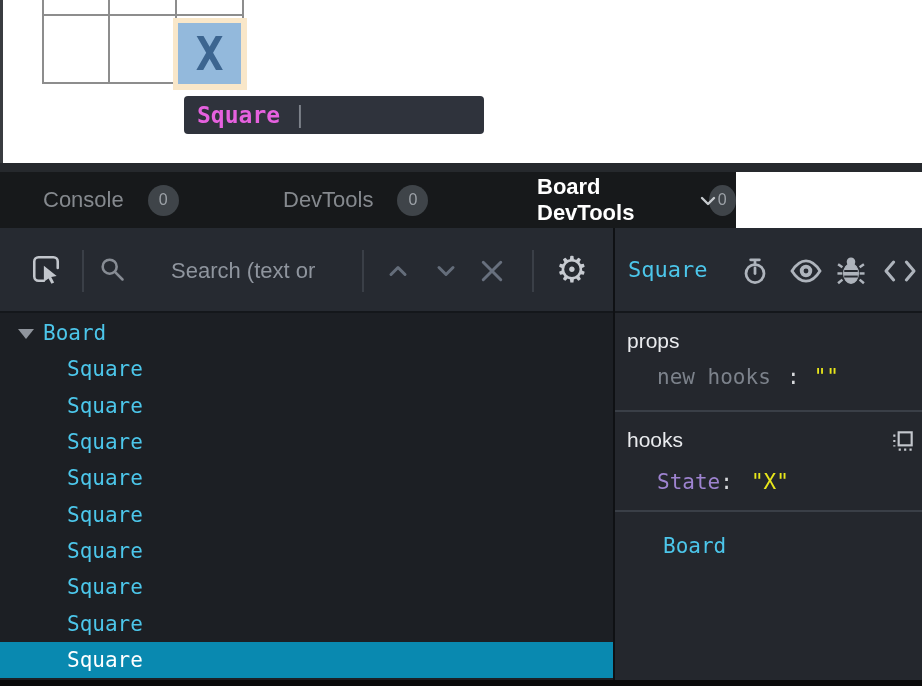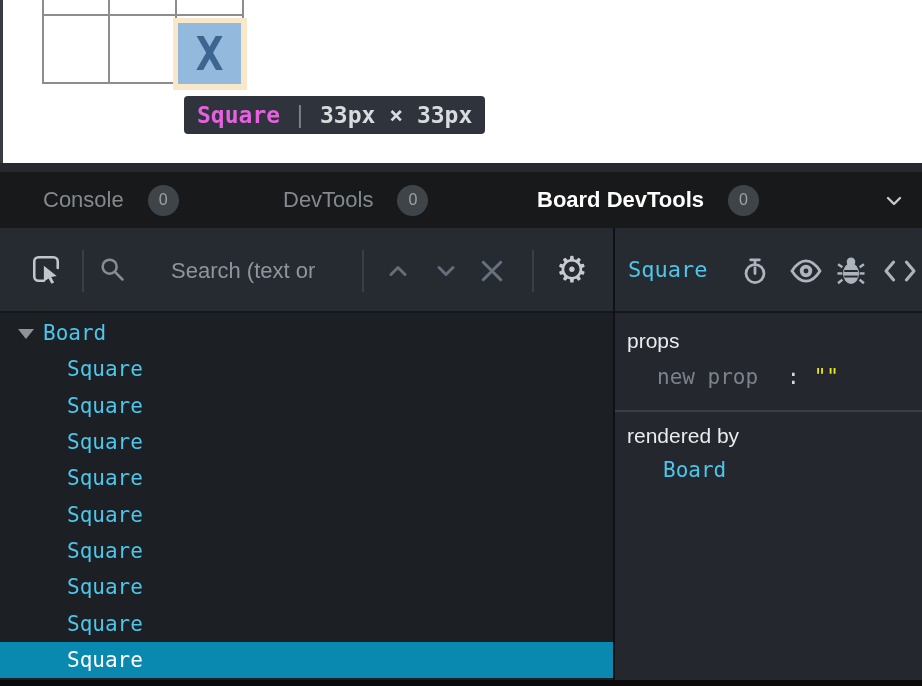--- a/index.html
+++ b/index.html
@@ -19,21 +19,21 @@
       font-weight:bold;font-size:46px;color:#3c6590;}
   #overlay-tooltip{position:absolute;left:184px;top:96px;height:38px;min-width:274px;
       background:#2f333c;border-radius:4px;display:flex;align-items:center;
       padding:0 13px;gap:13px;font-weight:bold;font-size:23px;}
   .tt-name{color:var(--tooltip-name-magenta);}
   .tt-sep{color:#7d828a;font-weight:normal;}
   .tt-dims{color:#d9dbde;}
 
   
   #drawer-strip{position:absolute;left:0;top:163px;width:922px;height:9px;background:#26292d;}
-  #tab-bar{position:absolute;left:0;top:172px;width:922px;height:56px;background:#17191b;}
+  #tab-bar{position:absolute;left:0;top:172px;width:736px;height:56px;background:#17191b;}
   .tab{position:absolute;top:0;height:56px;display:flex;align-items:center;gap:24px;
        color:#85898e;font-size:22px;cursor:default;}
   .tab.active{color:#ffffff;font-weight:bold;}
   .badge{width:31px;height:31px;border-radius:50%;background:#3f4449;color:#9da2a8;
        font-size:16px;font-weight:normal;display:flex;align-items:center;justify-content:center;}
   #tab-chevron{position:absolute;right:16px;top:17px;width:24px;height:24px;color:#c6cace;}
 
   #toolbar{position:absolute;left:0;top:228px;width:922px;height:85px;background:#262a31;
        box-sizing:border-box;border-bottom:2px solid #14171b;}
   .tdiv{position:absolute;width:2px;top:22px;height:42px;background:#3a3f47;}
@@ -106,21 +106,20 @@
       <div class="gh" style="top:14px"></div>
       <div class="gh" style="top:82px"></div>
     </div>
     <div id="hl-margin"></div>
     <div id="hl-content" class="mono">
       <span>X</span>
     </div>
     <div id="overlay-tooltip" class="mono">
       <span class="tt-name">Square</span>
       <span class="tt-sep">|</span>
-      <span class="tt-dims">33px × 33px</span>
     </div>
   </div>
 
   <div id="drawer-strip"></div>
 
   <div id="tab-bar">
     <div class="tab" style="left:43px">
       <span>Console</span>
       <span class="badge">0</span>
     </div>
@@ -248,23 +247,35 @@
         <span>Square</span>
       </div>
     </div>
 
   <div id="vdivider"></div>
 
   <div id="right-panel">
     <div class="section" id="sec-props">
       <div class="sec-title">props</div>
       <div class="kv-row">
-        <span class="prop-name">new prop</span><span class="colon">:</span><span class="val">""</span>
+        <span class="prop-name">new hooks</span><span class="colon">:</span><span class="val">""</span>
+      </div>
+    </div>
+    <div class="section" id="sec-hooks">
+      <div class="sec-title">hooks</div>
+      <div id="hook-parse-icon">
+        <svg viewBox="0 0 24 24" width="26" height="26" fill="none" stroke="currentColor" stroke-width="2">
+            <line x1="4" y1="6" x2="4" y2="17" stroke-dasharray="2 3"></line>
+            <rect x="8" y="4" width="12" height="12"></rect>
+            <line x1="8" y1="20" x2="20" y2="20" stroke-dasharray="2 3"></line>
+          </svg>
+      </div>
+      <div class="kv-row">
+        <span class="hook-name">State</span><span class="colon">:</span><span class="val val-hook">"X"</span>
       </div>
     </div>
     <div class="section" id="sec-rendered">
-      <div class="sec-title">rendered by</div>
       <div class="link-row">Board</div>
     </div>
   </div>
 
   <div id="bottom-bar"></div>
 </div>
 
 </body></html>

